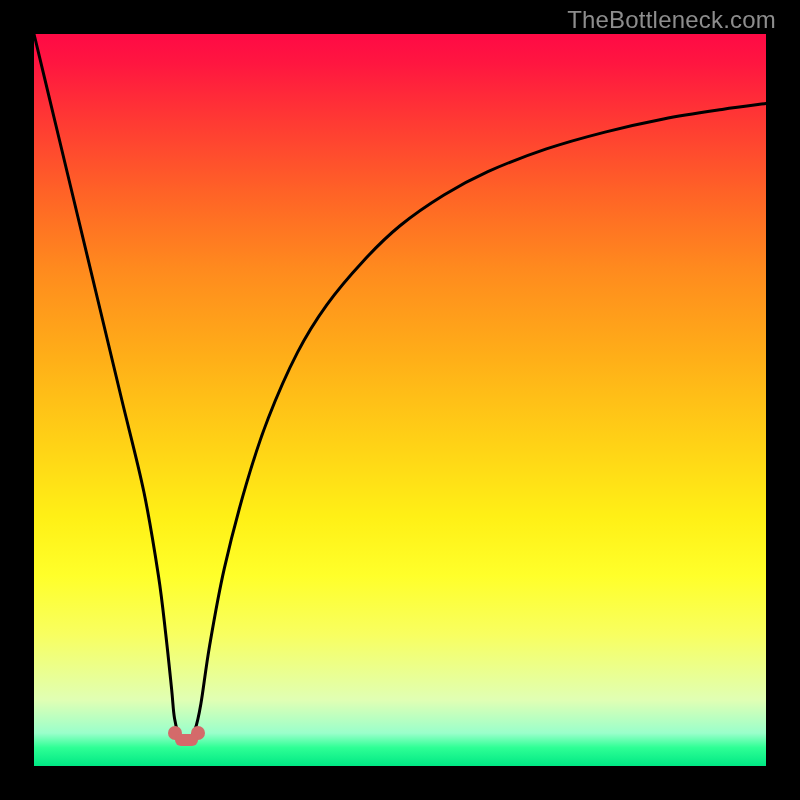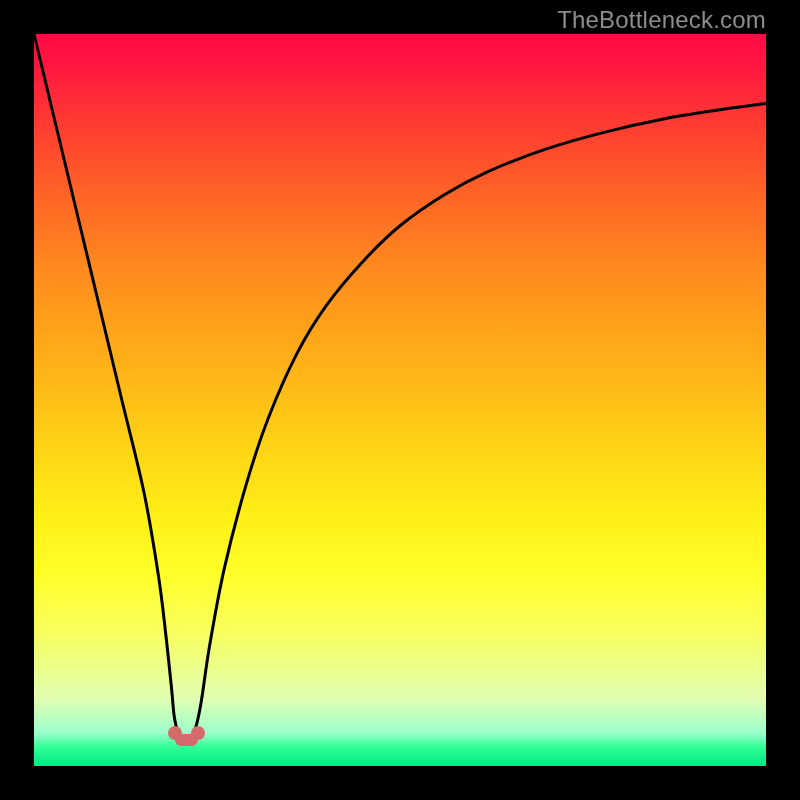--- a/index.html
+++ b/index.html
@@ -14,21 +14,21 @@
     #ffd216 56%,
     #fff016 66%,
     #ffff2a 74%,
     #f8ff60 82%,
     #e0ffb4 91%,
     #9affcb 95.5%,
     #2eff95 97.5%,
     #00e884 100%)}
   .marker{position:absolute;width:14px;height:14px;border-radius:50%;background:#d46a6a}
   .marker-bar{position:absolute;background:#d46a6a;height:12px;border-radius:6px}
-  .watermark{position:absolute;right:34px;top:6px;color:#8d8d8d;font-size:24px;font-weight:500;letter-spacing:.2px}
+  .watermark{position:absolute;right:24px;top:6px;color:#8d8d8d;font-size:24px;font-weight:500;letter-spacing:.2px}
   svg.curve{position:absolute;left:34px;top:34px;width:732px;height:732px;overflow:visible}
 </style>
 </head>
 <body>
 
 <div class="frame">
   <div class="gradient"></div>
 </div>
 
 <svg class="curve" viewBox="0 0 732 732">

